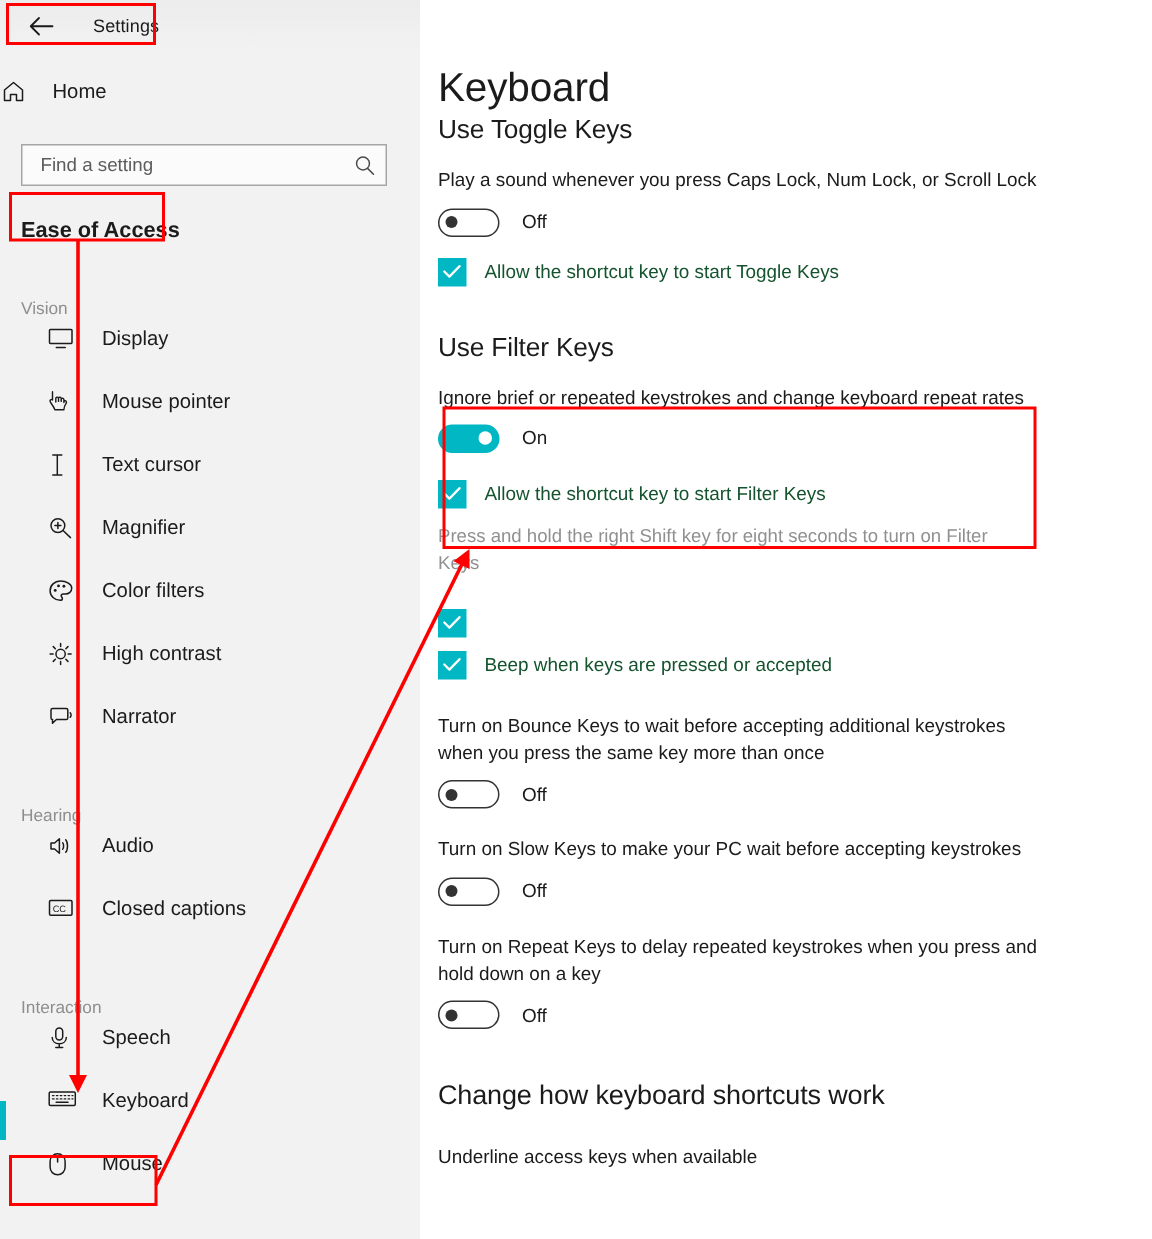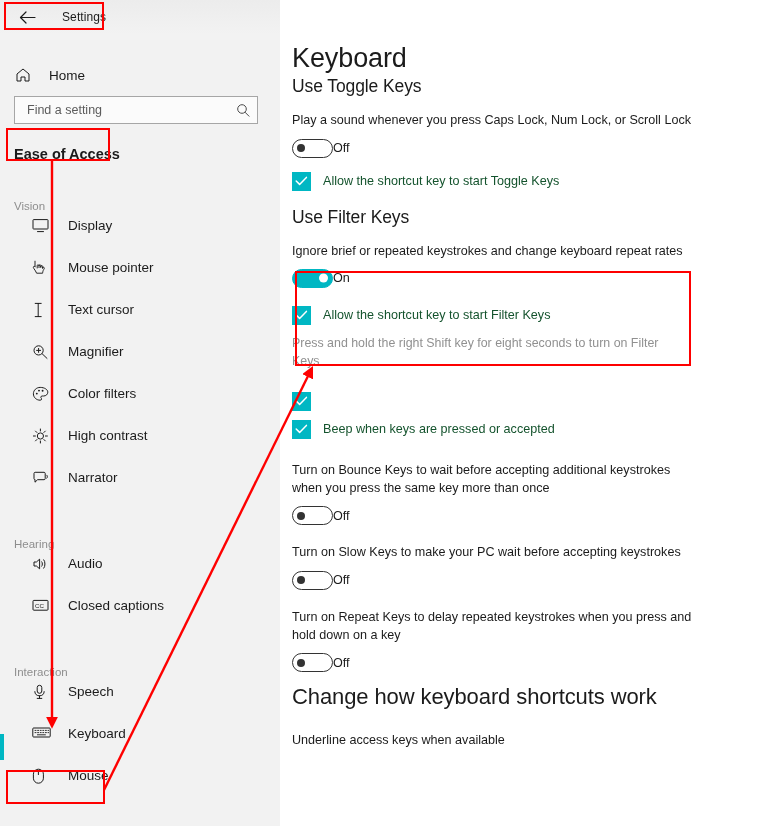--- a/index.html
+++ b/index.html
@@ -40,24 +40,24 @@
     font-size: 15px;
     line-height: 1;
   }
   .title-text {
     font-size: 12px;
     color: #1b1b1b;
     margin-left: 22px;
     letter-spacing: .1px;
   }
   .home-row {
-    display: flex; align-items: flex-end;
+    display: flex; align-items: flex-start;
     height: 30px;
     margin-top: 19px;
-    padding-left: 15px;
+    padding-left: 1px;
   }
   .home-row .ico { width: 26px; display:flex; align-items:center; color:#1b1b1b; }
   .home-row .lbl { font-size: 13.5px; color:#1b1b1b; margin-left: 8px; }
 
   .search-wrap {
     margin: 13px 22px 0 14px;
     height: 28px;
     background: #fbfbfb;
     border: 1px solid #a6a6a6;
     display: flex; align-items: center;
@@ -132,21 +132,21 @@
     margin: 0 0 2px 0;
     letter-spacing: -.1px;
   }
   .h2 {
     font-size: 17.5px;
     color: #1b1b1b;
     font-weight: normal;
     margin: 4px 0 0 0;
     letter-spacing: -.1px;
   }
-  .h2.spaced { margin-top: 16px; }
+  .h2.spaced { margin-top: 30px; }
   .desc {
     font-size: 12.6px;
     color: #1b1b1b;
     margin-top: 14px;
     line-height: 1.45;
     max-width: 400px;
   }
   .hint {
     font-size: 12.4px;
     color: #909090;
@@ -177,21 +177,21 @@
     background: #00b7c3;
     border: 1.6px solid #00b7c3;
   }
   .toggle.on .knob {
     position: absolute; right: 4px; top: 50%;
     transform: translateY(-50%);
     width: 9px; height: 9px; border-radius: 50%;
     background: #ffffff;
   }
   .toggle-label {
-    font-size: 12.6px; color: #1b1b1b; margin-left: 0;
+    font-size: 12.6px; color: #1b1b1b; margin-left: 15px;
   }
 
   
   .check-row { display: flex; align-items: center; margin-top: 14px; }
   .checkbox {
     width: 19px; height: 19px;
     background: #00b7c3;
     flex: 0 0 19px;
     display: flex; align-items: center; justify-content: center;
   }
@@ -455,21 +455,21 @@
     </div>
 
     <div class="desc" style="margin-top:18px">Turn on Repeat Keys to delay repeated keystrokes when you press and hold down on a key</div>
     <div class="toggle-row">
       <div class="toggle off">
           <span class="knob"></span>
         </div>
       <span class="toggle-label">Off</span>
     </div>
 
-    <h2 class="h2" style="margin-top:12px;font-size:22px">Change how keyboard shortcuts work</h2>
+    <h2 class="h2" style="margin-top:34px;font-size:18px">Change how keyboard shortcuts work</h2>
 
     <div class="desc" style="margin-top:21px">Underline access keys when available</div>
 
   </div>
 
   <svg id="anno-svg">
     <defs>
       <marker id="arrowhead" markerWidth="5" markerHeight="5" refX="2.2" refY="2.5" orient="auto">
         <path d="M0,0 L5,2.5 L0,5 Z" fill="#fe0000"></path>
       </marker>

